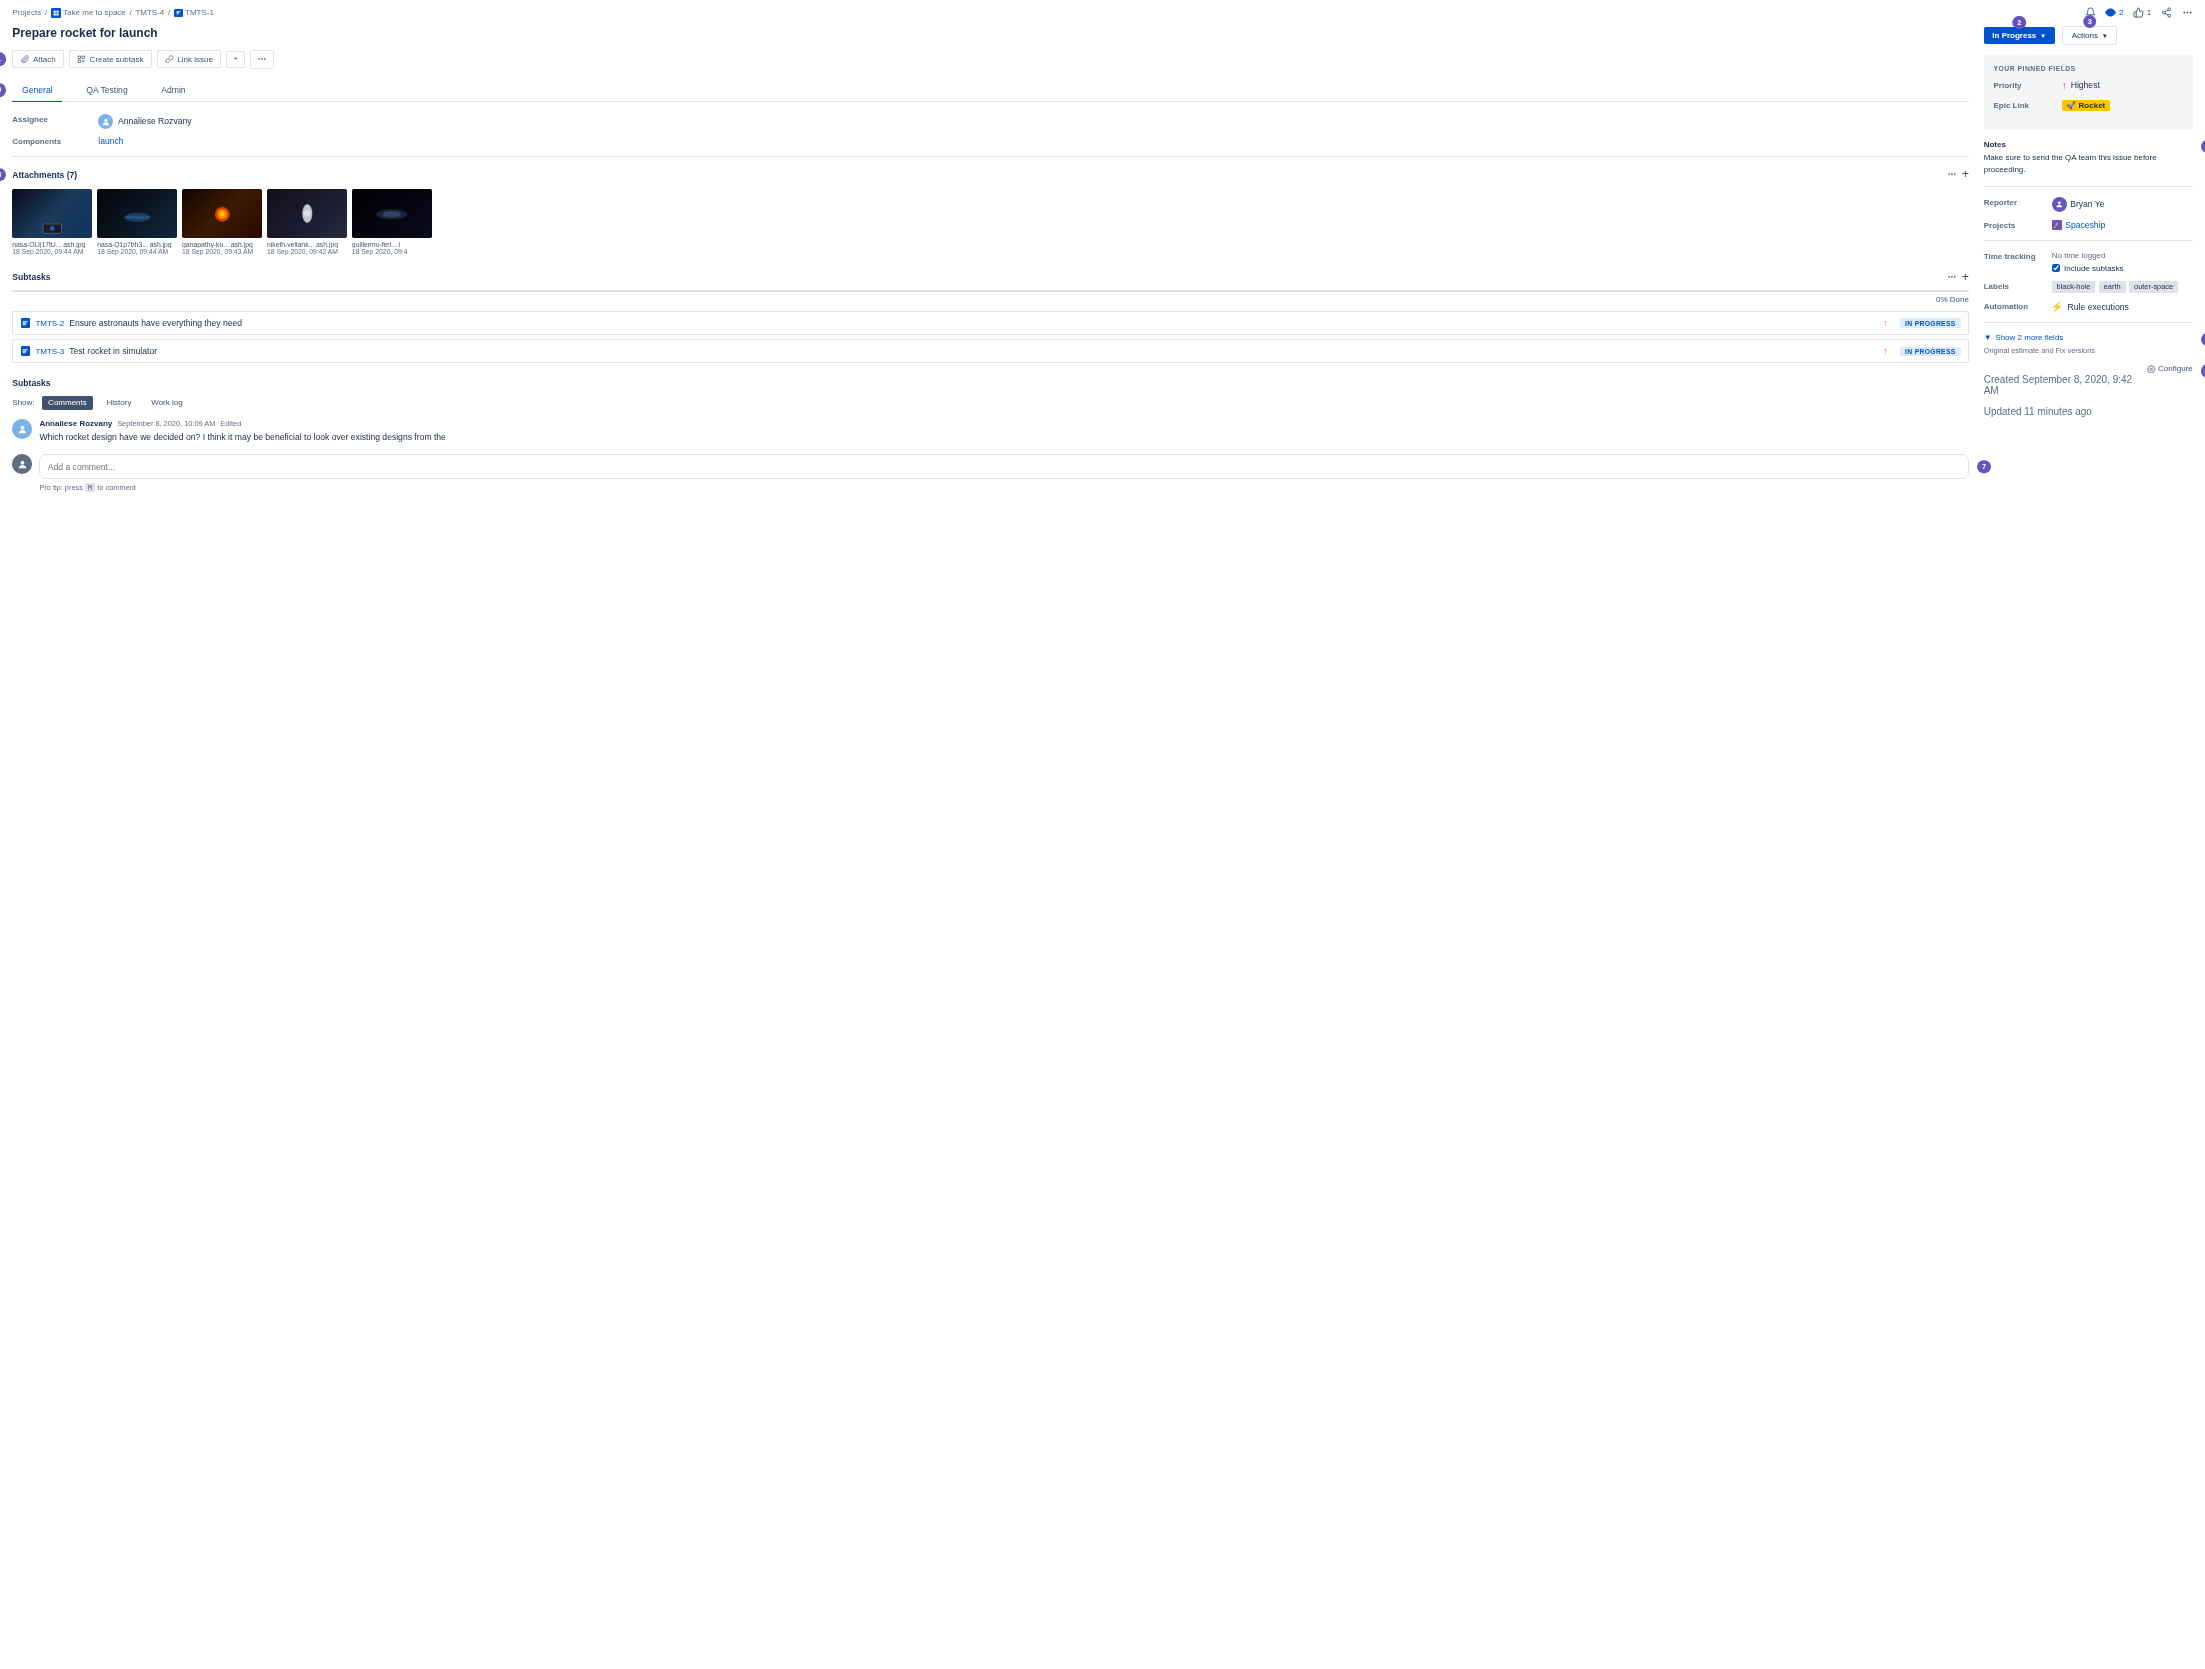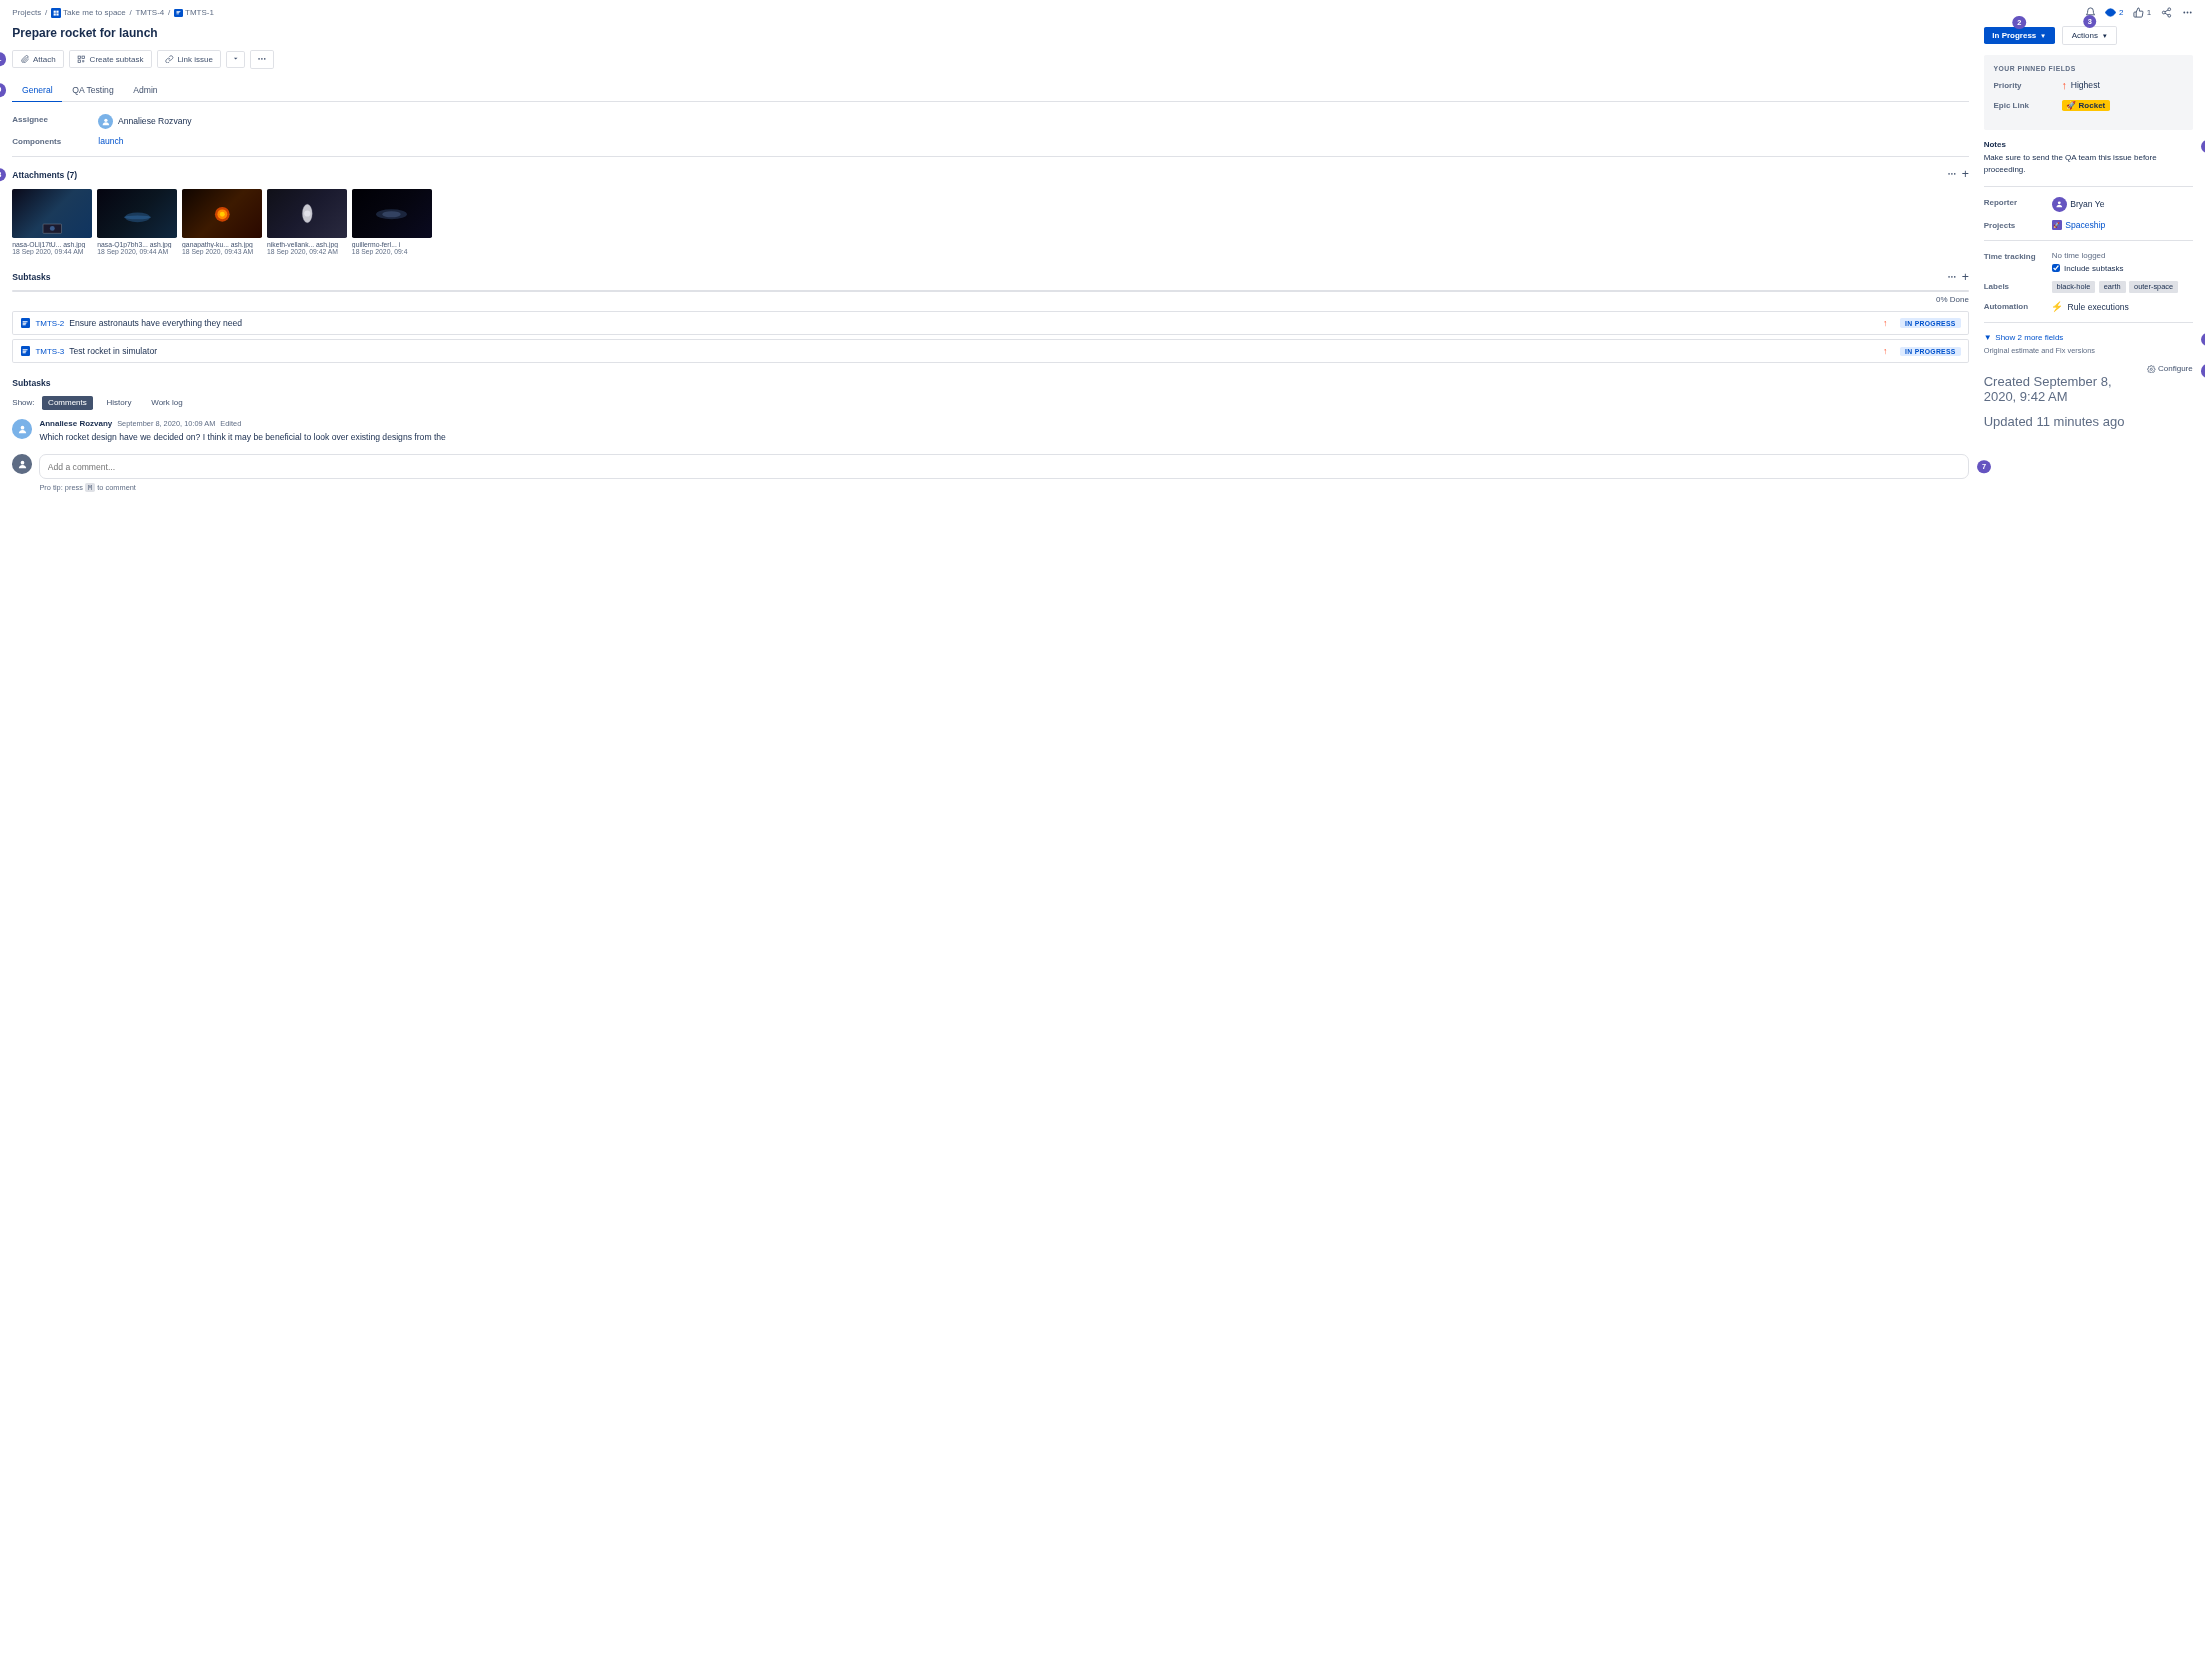--- a/index.html
+++ b/index.html
@@ -16,21 +16,21 @@
     .page-content { display: flex; flex: 1; padding: 0 12.3px 12.3px; gap: 14.8px; }
 
     
     .left-panel { flex: 1; min-width: 0; }
 
     .issue-title { font-size: 12px; font-weight: 600; color: #172b4d; margin: 4.9px 0 9.8px; }
     .toolbar-btn { display: flex; align-items: center; gap: 3.7px; padding: 3.7px 7.4px; border: 0.6px solid #dfe1e6; border-radius: 1.8px; background: #fff; color: #42526e; cursor: pointer; font-size: 8px; font-weight: 500; }
     .toolbar-more { padding: 3.7px 6.2px; }
 
     
-    .tabs { display: flex; border-bottom: 1.2px solid #dfe1e6; margin-bottom: 9.8px; gap: 0; text-align: center; }
+    .tabs { display: flex; border-bottom: 1.2px solid #dfe1e6; margin-bottom: 9.8px; gap: 14px; text-align: center; }
     .tab { padding: 6.2px 9.8px; cursor: pointer; font-size: 8.6px; color: #42526e; border-bottom: 1.2px solid transparent; margin-bottom: -1.2px; font-weight: 500; }
     .tab.active { color: #0052cc; border-bottom-color: #0052cc; }
 
     
     .section-label { font-size: 8px; font-weight: 600; color: #172b4d; margin-bottom: 4.9px; }
     .description-text { font-size: 8.6px; color: #172b4d; line-height: 1.6; margin-bottom: 12.3px; }
 
     
     .field-row { display: flex; align-items: flex-start; margin-bottom: 7.4px; }
     .field-label { font-size: 8px; color: #5e6c84; font-weight: 600; width: 86px; flex-shrink: 0; padding-top: 1.2px; }
@@ -117,21 +117,21 @@
     .bolt-icon { color: #6554c0; font-size: 9.8px; }
 
     .project-link { color: #0052cc; cursor: pointer; display: flex; align-items: center; gap: 3.7px; }
     .project-icon { width: 9.8px; height: 9.8px; background: #6554c0; border-radius: 1.2px; display: flex; align-items: center; justify-content: center; font-size: 5.5px; color: #fff; }
 
     .reporter-avatar { width: 14.8px; height: 14.8px; border-radius: 50%; background: #6554c0; display: flex; align-items: center; justify-content: center; font-size: 6.2px; color: #fff; }
 
     .show-more-fields { display: flex; align-items: center; gap: 3.7px; color: #0052cc; cursor: pointer; font-size: 8px; font-weight: 500; margin-bottom: 3.7px; }
     .show-more-sub { font-size: 7.4px; color: #5e6c84; }
 
-    .created-info { font-size: 13px; color: #5e6c84; margin-top: 9.8px; }
+    .created-info { font-size: 10px; color: #5e6c84; margin-top: 9.8px; }
 
     .configure-btn { display: flex; align-items: center; gap: 2px; color: #42526e; cursor: pointer; font-size: 8px; }
 
     .meta-footer { display: flex; justify-content: space-between; align-items: flex-start; margin-top: 9.8px; }
 
     
     .divider { border: none; border-top: 0.6px solid #dfe1e6; margin: 9.8px 0; }
 
     
     .att-1 { background: linear-gradient(135deg, #1a1a2e 0%, #16213e 50%, #0f3460 100%); }

